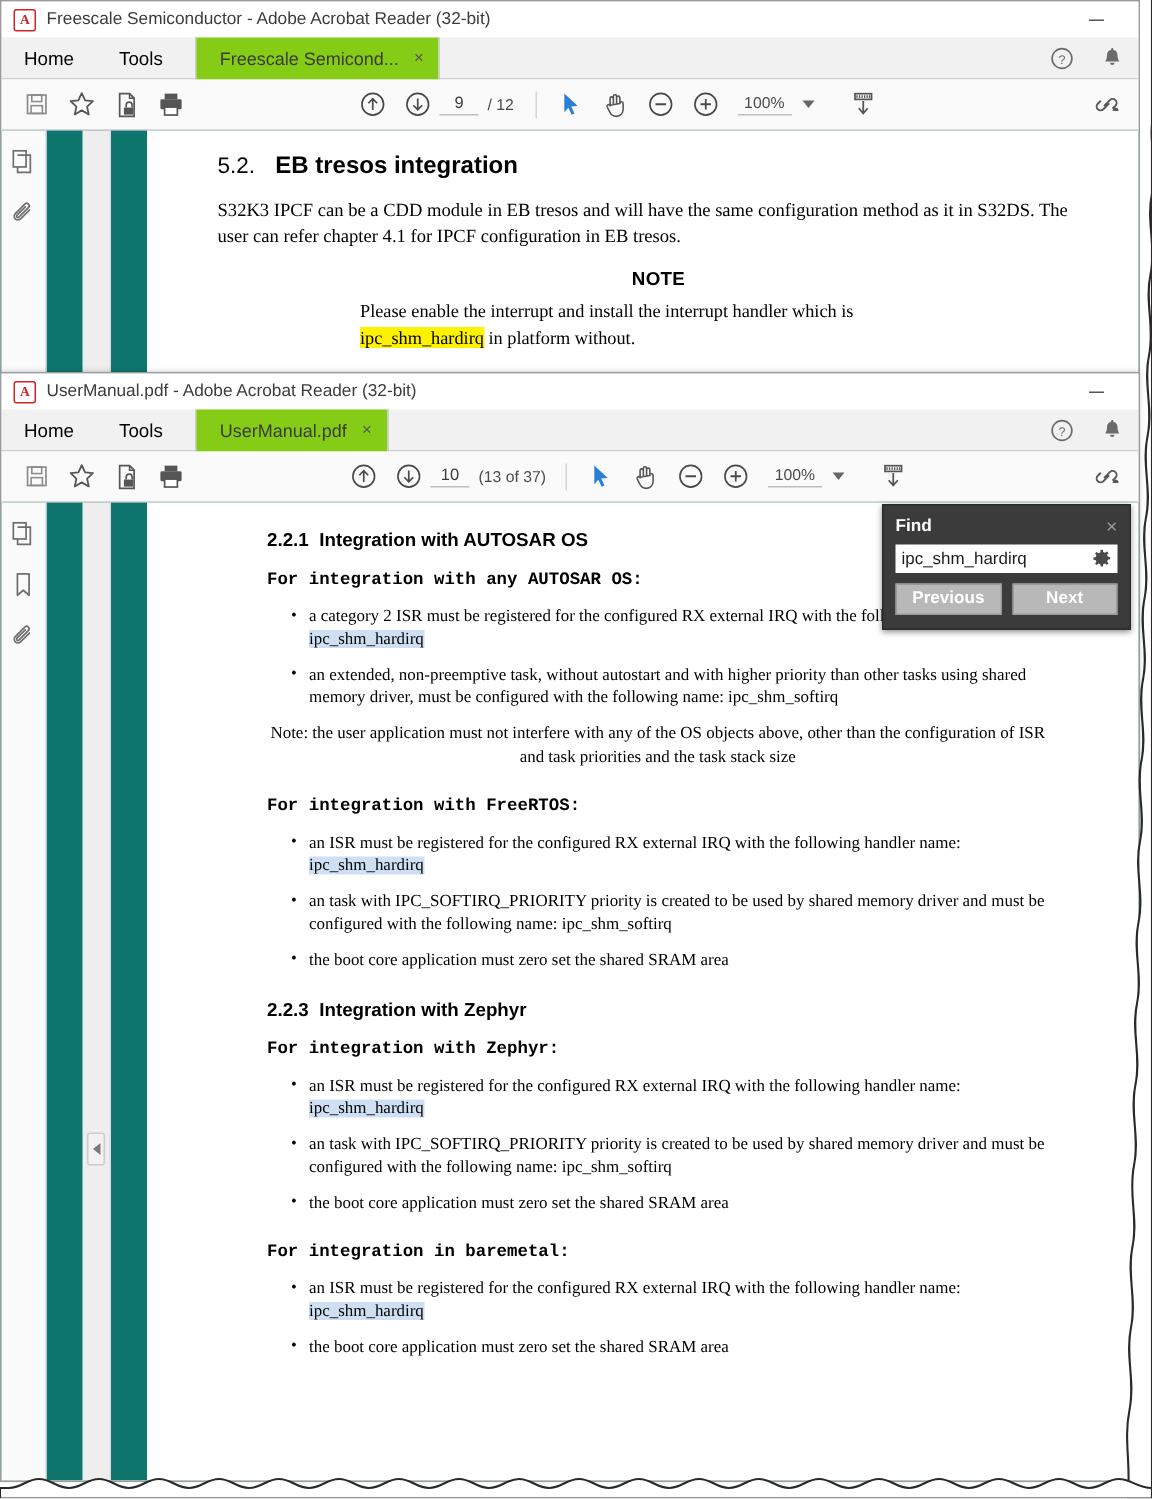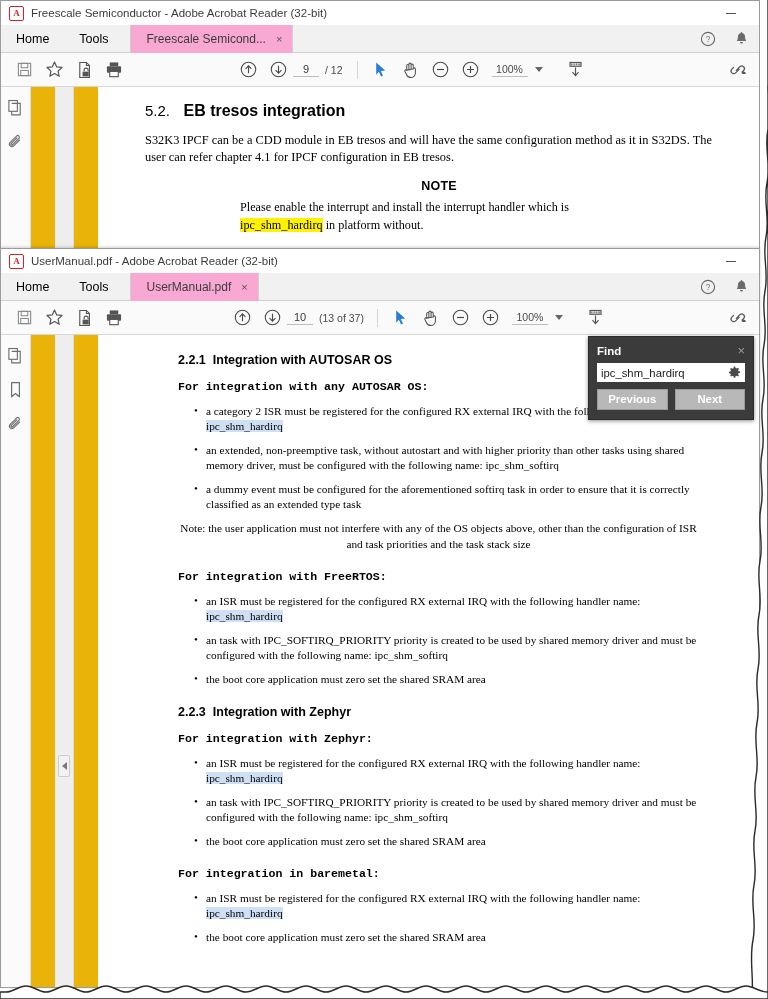--- a/index.html
+++ b/index.html
@@ -72,21 +72,21 @@
     box-sizing: border-box;
   }
   .menu-item {
     display: flex; align-items: center;
     padding: 0 15px;
     font-size: 12.5px;
     color: #000000;
     white-space: nowrap;
   }
   .doc-tab {
-    background: #f9a8d4;
+    background: #84cc16;
     border-left: 1px solid #cfcfcf;
     border-right: 1px solid #cfcfcf;
     display: flex; align-items: center;
     padding: 0 10px 0 16px;
     font-size: 12px;
     color: #3b3b3b;
     min-width: 118px;
     margin-left: 6px;
     box-sizing: border-box;
     position: relative;
@@ -150,21 +150,21 @@
     text-align: center;
   }
   .zoomcaret {
     margin-left: 7px;
     border-left: 4px solid transparent;
     border-right: 4px solid transparent;
     border-top: 5px solid #666;
   }
 
   
-  .winbody { display: flex; position: relative; background: #eab308; gap: 24px; }
+  .winbody { display: flex; position: relative; background: #0f766e; gap: 24px; }
   .navrail {
     width: 30px;
     background: #fbfbfb;
     border-right: 1px solid #e2e2e2;
     padding-top: 12px;
     display: flex; flex-direction: column; align-items: center;
     gap: 16px;
     flex: none;
     box-sizing: border-box;
   }
@@ -654,21 +654,20 @@
 
       <div class="pagearea">
         <div class="doc" style="padding:18px 60px 0 80px;">
           <div id="sections-host">
               <div style="margin-bottom: 18px;">
                 <div class="h3"><span class="num">2.2.1</span><span>Integration with AUTOSAR OS</span></div>
                 <div class="lead" style="margin: 13px 0px 11px;">For integration with any AUTOSAR OS:</div>
                 <ul class="bul">
                   <li><span>a category 2 ISR must be registered for the configured RX external IRQ with the following handler name: </span><span class="sel">ipc_shm_hardirq</span></li>
                   <li><span>an extended, non-preemptive task, without autostart and with higher priority than other tasks using shared memory driver, must be configured with the following name: ipc_shm_softirq</span></li>
-                  <li><span>a dummy event must be configured for the aforementioned softirq task in order to ensure that it is correctly classified as an extended type task</span></li>
                 </ul>
                 <div class="para" style="font-size: 11.3px; margin-top: 4px; max-width: 540px; text-align: center;">Note: the user application must not interfere with any of the OS objects above, other than the configuration of ISR and task priorities and the task stack size</div>
               </div>
               <div style="margin-bottom: 18px;">
                 <div class="lead" style="margin: 13px 0px 11px;">For integration with FreeRTOS:</div>
                 <ul class="bul">
                   <li><span>an ISR must be registered for the configured RX external IRQ with the following handler name: </span><span class="sel">ipc_shm_hardirq</span></li>
                   <li><span>an task with IPC_SOFTIRQ_PRIORITY priority is created to be used by shared memory driver and must be configured with the following name: ipc_shm_softirq</span></li>
                   <li><span>the boot core application must zero set the shared SRAM area</span></li>
                 </ul>

